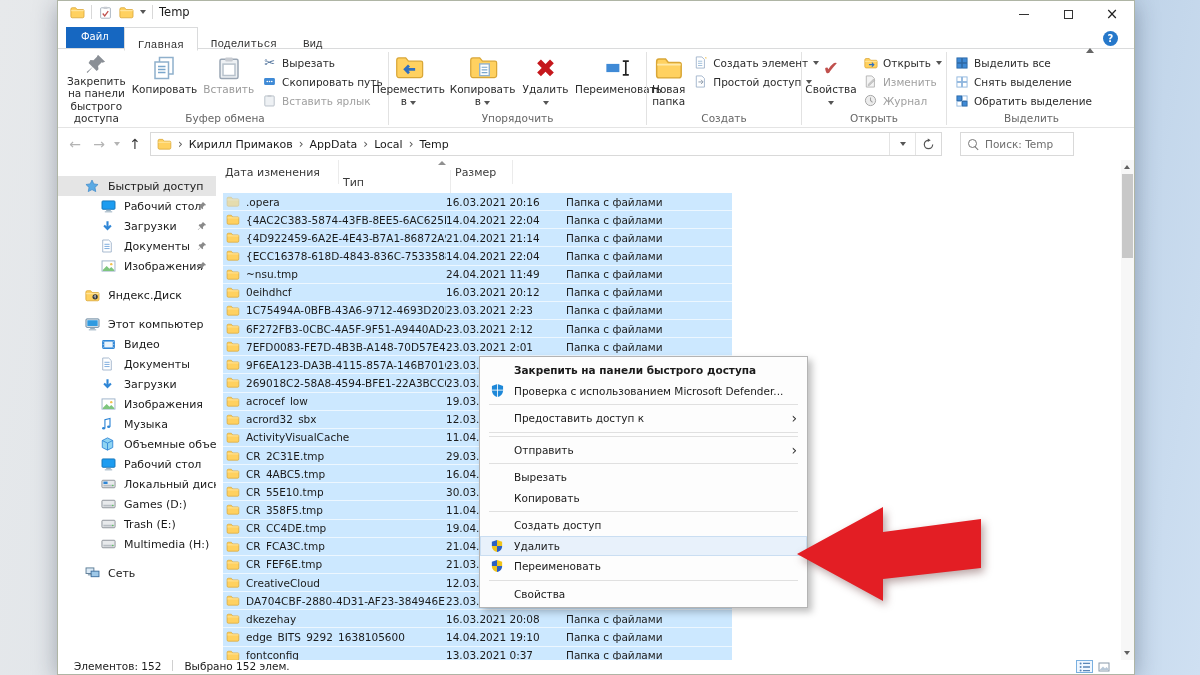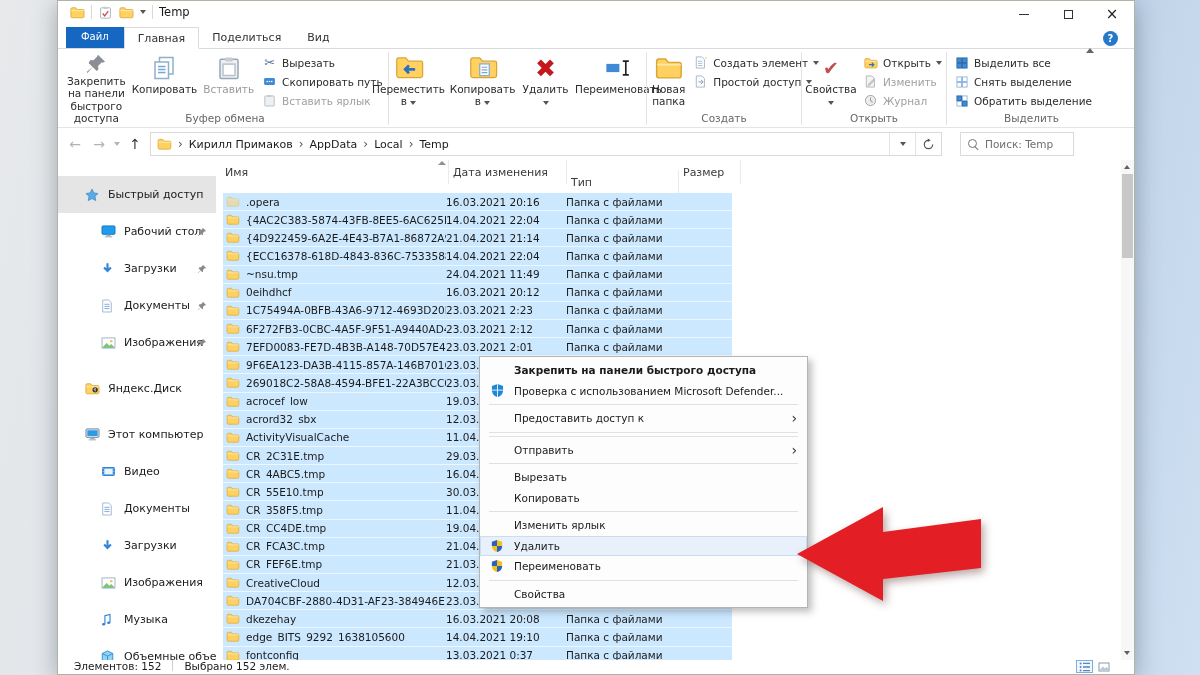--- a/index.html
+++ b/index.html
@@ -19,21 +19,21 @@
   .tb-title { font-size:11.5px; color:#1a1a1a; }
   .win-controls { position:absolute; right:0; top:0; display:flex; }
   .win-btn { width:44px; height:26px; display:flex; align-items:center; justify-content:center; color:#222; }
   .min-glyph { width:10px; height:1px; background:#333; }
   .max-glyph { width:9px; height:9px; border:1px solid #333; }
   .close-glyph { font-size:15px; line-height:1; }
 
   
   .tabs { height:22px; display:flex; align-items:stretch; border-bottom:1px solid #dadbdc; position:relative; background:#fff; }
   .tab-file { margin-left:8px; background:#1667c1; color:#fff; padding:4px 15px; font-size:10px; }
-  .tab { padding:4px 13px; color:#333; }
+  .tab { padding:11px 13px; color:#333;font-family:Liberation Mono, monospace; }
   .tab.active { background:#fff; border:1px solid #dadbdc; border-bottom:1px solid #fff; margin-bottom:-1px; }
   .ribbon-collapse { position:absolute; right:40px; top:8px; }
   .tri-up { width:0; height:0; border-left:4px solid transparent; border-right:4px solid transparent; border-bottom:5px solid #666; }
   .tri-down { width:0; height:0; border-left:4px solid transparent; border-right:4px solid transparent; border-top:5px solid #555; display:inline-block; }
   .tri-down.sm { border-left-width:3px; border-right-width:3px; border-top-width:4px; }
   .help-btn { position:absolute; right:16px; top:4px; width:15px; height:15px; border-radius:50%;
               background:#2678ca; color:#fff; font-size:10px; font-weight:bold; display:flex; align-items:center; justify-content:center; }
 
   
   .ribbon { height:79px; border-bottom:1px solid #e4e4e4; display:flex; padding:1px 0 0 6px; background:#fff; }
@@ -66,21 +66,21 @@
   .searchbox { width:114px; height:24px; border:1px solid #d9d9d9; display:flex; align-items:center; gap:6px; padding:0 7px; margin-left:12px; }
   .search-ico { width:11px; height:11px; position:relative; flex:none; }
   .search-ico::before { content:""; position:absolute; left:0; top:0; width:7px; height:7px; border:1.4px solid #767676; border-radius:50%; }
   .search-ico::after { content:""; position:absolute; left:7px; top:7px; width:4.5px; height:1.4px; background:#767676; transform:rotate(45deg); transform-origin:0 0; }
   .searchbox input { border:none; outline:none; width:100%; font-family:inherit; font-size:10.5px; color:#444; }
   .searchbox input::placeholder { color:#6e6e6e; opacity:1; }
 
   
   .content { position:absolute; top:159px; left:0; right:0; bottom:14px; display:flex; background:#fff; }
   .sidebar { width:158px; padding-top:16px; overflow:hidden; flex:none; }
-  .side-item { height:37px; display:flex; align-items:center; gap:7px; padding-left:27px; position:relative; white-space:nowrap; overflow:hidden; }
+  .side-item { height:20px; display:flex; align-items:center; gap:7px; padding-left:27px; position:relative; white-space:nowrap; overflow:hidden; }
   .side-item.lvl1 { padding-left:43px; }
   .side-item.selected { background:#e5e5e5; }
   .side-item.gap { margin-top:9px; }
   .side-ico { width:16px; height:15px; flex:none; display:flex; align-items:center; }
   .side-pin { position:absolute; right:9px; width:10px; height:10px; color:#8a8a8a; }
 
   .filearea { flex:1; position:relative; overflow:hidden; }
   .cols { height:24px; display:flex; align-items:center; color:#3a3a3a; padding-left:5px; position:relative; }
   .colh { border-right:1px solid #ebebeb; height:100%; display:flex; align-items:center; padding-left:4px; }
   .col-name { width:228px; } .col-date { width:118px; } .col-type { width:112px;margin-top:20px; } .col-size { width:62px; }
@@ -262,20 +262,21 @@
         <div class="bigbtn" style="width:90px">
           <span class="bico">
               <svg viewBox="0 0 19 14" width="26" height="20">
                 <rect x="1" y="4" width="9.5" height="6" fill="#3f8ad6"></rect>
                 <path d="M13 2h4.4M15.2 2v10M13 12h4.4" stroke="#222" stroke-width="1.2" fill="none"></path>
               </svg>
             </span>
           <span>Переименовать</span>
         </div>
       </div>
+      <div class="rg-l">Упорядочить</div>
     </div>
     <div class="rsep"></div>
 
     <div class="rgroup" style="width:150px">
       <div class="rg-c">
         <div class="bigbtn" style="width:48px">
           <span class="bico">
               <svg viewBox="0 0 17 14" width="28" height="24">
                 <path d="M1 3.2c0-.9.6-1.6 1.4-1.6h4l1.7 2.1h6.7c.6 0 1.1.5 1.1 1.1v6.6c0 .9-.6 1.6-1.4 1.6H2.4c-.8 0-1.4-.7-1.4-1.6z" fill="#ffd160" stroke="#d9a636" stroke-width=".9"></path>
                 <path d="M1.3 4.4h14.3v1.1H1.3z" fill="#ffe9a8"></path>
@@ -659,21 +660,20 @@
               <rect x="3" y="8" width="4" height="1" fill="#5a7a94"></rect>
             </svg>
           </span>
     <span>Сеть</span>
 
   </div>
       </div>
     <div class="filearea">
       <div class="cols">
         <span class="sort-caret"></span>
-        <div class="colh col-name">Имя</div>
         <div class="colh col-date">Дата изменения</div>
         <div class="colh col-type">Тип</div>
         <div class="colh col-size">Размер</div>
       </div>
       <div class="rows" id="rows">
           <div class="frow dim">
     <span class="fico">
               <svg viewBox="0 0 17 14" width="100%" height="100%">
                 <path d="M1 3.2c0-.9.6-1.6 1.4-1.6h4l1.7 2.1h6.7c.6 0 1.1.5 1.1 1.1v6.6c0 .9-.6 1.6-1.4 1.6H2.4c-.8 0-1.4-.7-1.4-1.6z" fill="#ffd160" stroke="#d9a636" stroke-width=".9"></path>
                 <path d="M1.3 4.4h14.3v1.1H1.3z" fill="#ffe9a8"></path>
@@ -999,21 +999,21 @@
     <span class="cm-ico"></span>
     <span class="cm-label">Вырезать</span>
   </div>
       <div class="cm-item">
     <span class="cm-ico"></span>
     <span class="cm-label">Копировать</span>
   </div>
       <div class="cm-sep"></div>
       <div class="cm-item">
     <span class="cm-ico"></span>
-    <span class="cm-label">Изменить ярлык</span>
+    <span class="cm-label">Создать доступ</span>
   </div>
       <div class="cm-item highlight">
     <span class="cm-ico">
           <svg viewBox="0 0 14 16" width="12" height="14">
             <path d="M7 1L1 3v5h6Z" fill="#2b5fc2"></path>
             <path d="M7 1l6 2v5H7Z" fill="#efc31b"></path>
             <path d="M1 8c0 4 2.6 6.2 6 7V8Z" fill="#efc31b"></path>
             <path d="M13 8c0 4-2.6 6.2-6 7V8Z" fill="#2b5fc2"></path>
           </svg>
         </span>

